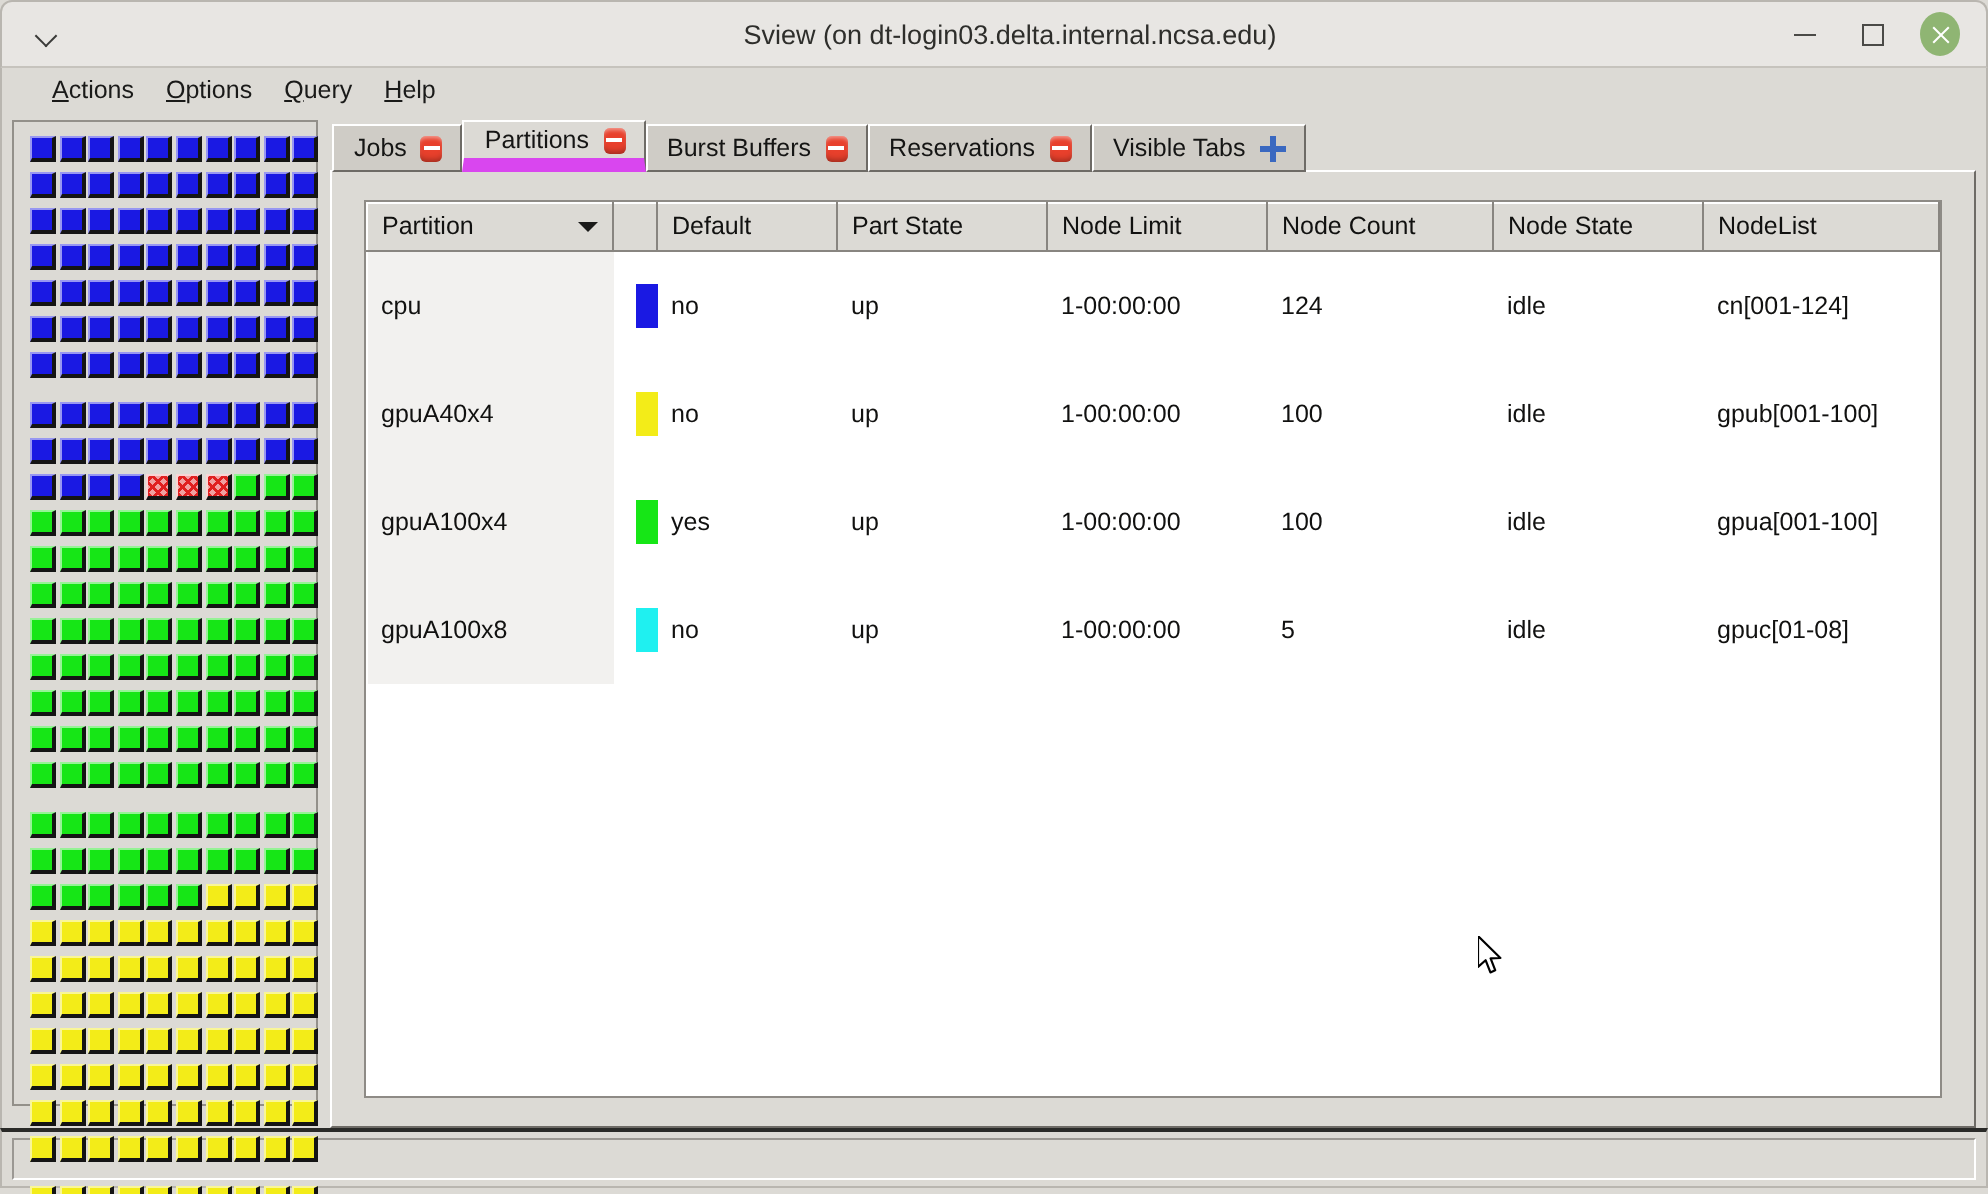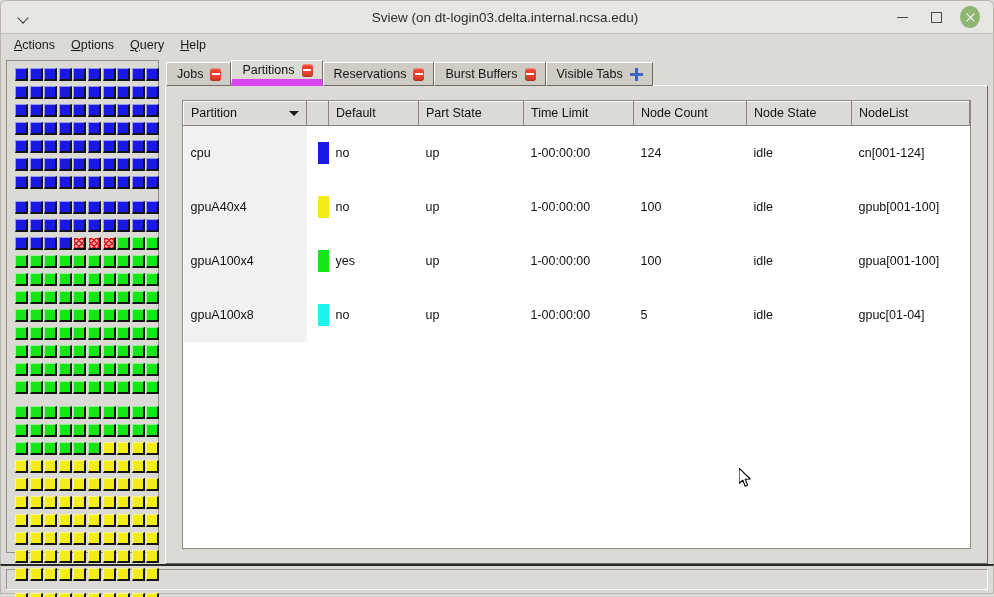--- a/index.html
+++ b/index.html
@@ -97,21 +97,21 @@
   }
   .ic-close::before { transform: rotate(45deg); }
   .ic-close::after  { transform: rotate(-45deg); }
 
   
   .menubar {
     height: 22px;
     background: #dcdad5;
     display: flex;
     align-items: center;
-    padding-left: 5px;
+    padding-left: 17px;
     border-left: 1px solid #b9b6b0;
     border-right: 1px solid #b9b6b0;
     box-sizing: border-box;
   }
   .menu-item {
     font-size: 12.5px;
     color: #1a1a19;
     padding: 2px 8px 2px 8px;
     cursor: default;
     white-space: nowrap;
@@ -429,25 +429,25 @@
       <div class="tabstrip" id="tabstrip">
           <div class="tab">
             <span>Jobs</span>
             <span class="ic-remove"></span>
           </div>
           <div class="tab active">
             <span>Partitions</span>
             <span class="ic-remove"></span>
           </div>
           <div class="tab">
+            <span>Burst Buffers</span>
+            <span class="ic-remove"></span>
+          </div>
+          <div class="tab">
             <span>Reservations</span>
-            <span class="ic-remove"></span>
-          </div>
-          <div class="tab">
-            <span>Burst Buffers</span>
             <span class="ic-remove"></span>
           </div>
           <div class="tab">
             <span>Visible Tabs</span>
             <span class="ic-plus"></span>
           </div>
         </div>
       <div class="notebook-page">
         <div class="treeview">
           <table class="grid">
@@ -465,21 +465,21 @@
               <tr>
                 <th>
                   <span class="th-inner">
                     <span>Partition</span>
                     <span class="sort-arrow"></span>
                   </span>
                 </th>
                 <th><span></span></th>
                 <th><span>Default</span></th>
                 <th><span>Part State</span></th>
-                <th><span>Time Limit</span></th>
+                <th><span>Node Limit</span></th>
                 <th><span>Node Count</span></th>
                 <th><span>Node State</span></th>
                 <th><span>NodeList</span></th>
               </tr>
             </thead>
             <tbody id="table-body">
                 <tr>
                   <td class="c-partition">cpu</td>
                   <td class="c-swatch"><span class="swatch" style="background: rgb(26, 25, 227);"></span></td>
                   <td>no</td>
@@ -510,21 +510,21 @@
                   <td>gpua[001-100]</td>
                 </tr>
                 <tr>
                   <td class="c-partition">gpuA100x8</td>
                   <td class="c-swatch"><span class="swatch" style="background: rgb(31, 240, 240);"></span></td>
                   <td>no</td>
                   <td>up</td>
                   <td>1-00:00:00</td>
                   <td>5</td>
                   <td>idle</td>
-                  <td>gpuc[01-04]</td>
+                  <td>gpuc[01-08]</td>
                 </tr>
               </tbody>
           </table>
         </div>
       </div>
     </div>
 
     <svg class="cursor" id="mouse-cursor" viewBox="0 0 13 20" style="left: 738px; top: 412px;">
       <polygon points="0,0 0,15.5 3.8,12.1 6.2,18.2 8.6,17.1 6.3,11.2 11.2,11.0" fill="#ffffff" stroke="#000000" stroke-width="1.1" stroke-linejoin="round"></polygon>
     </svg>

